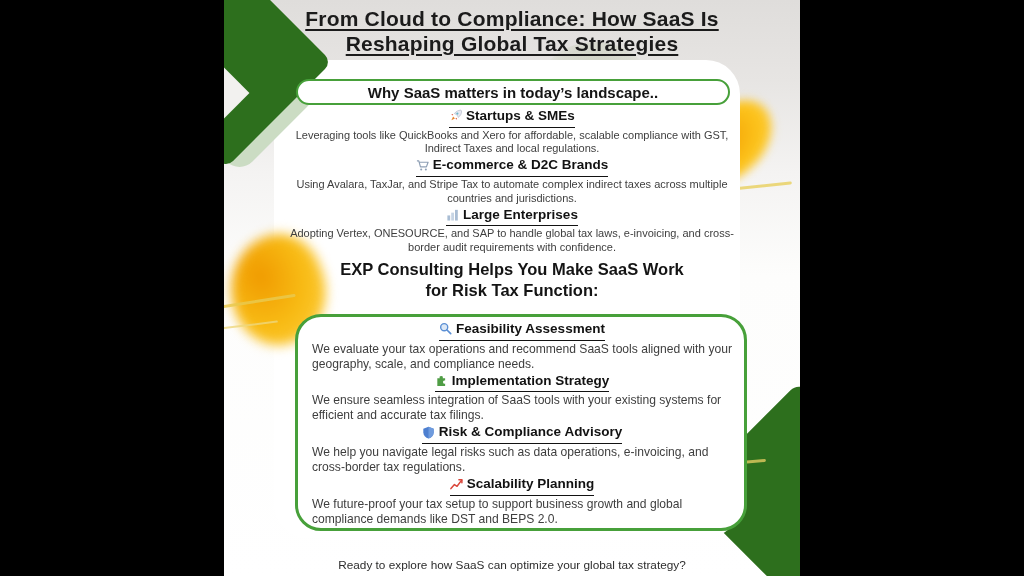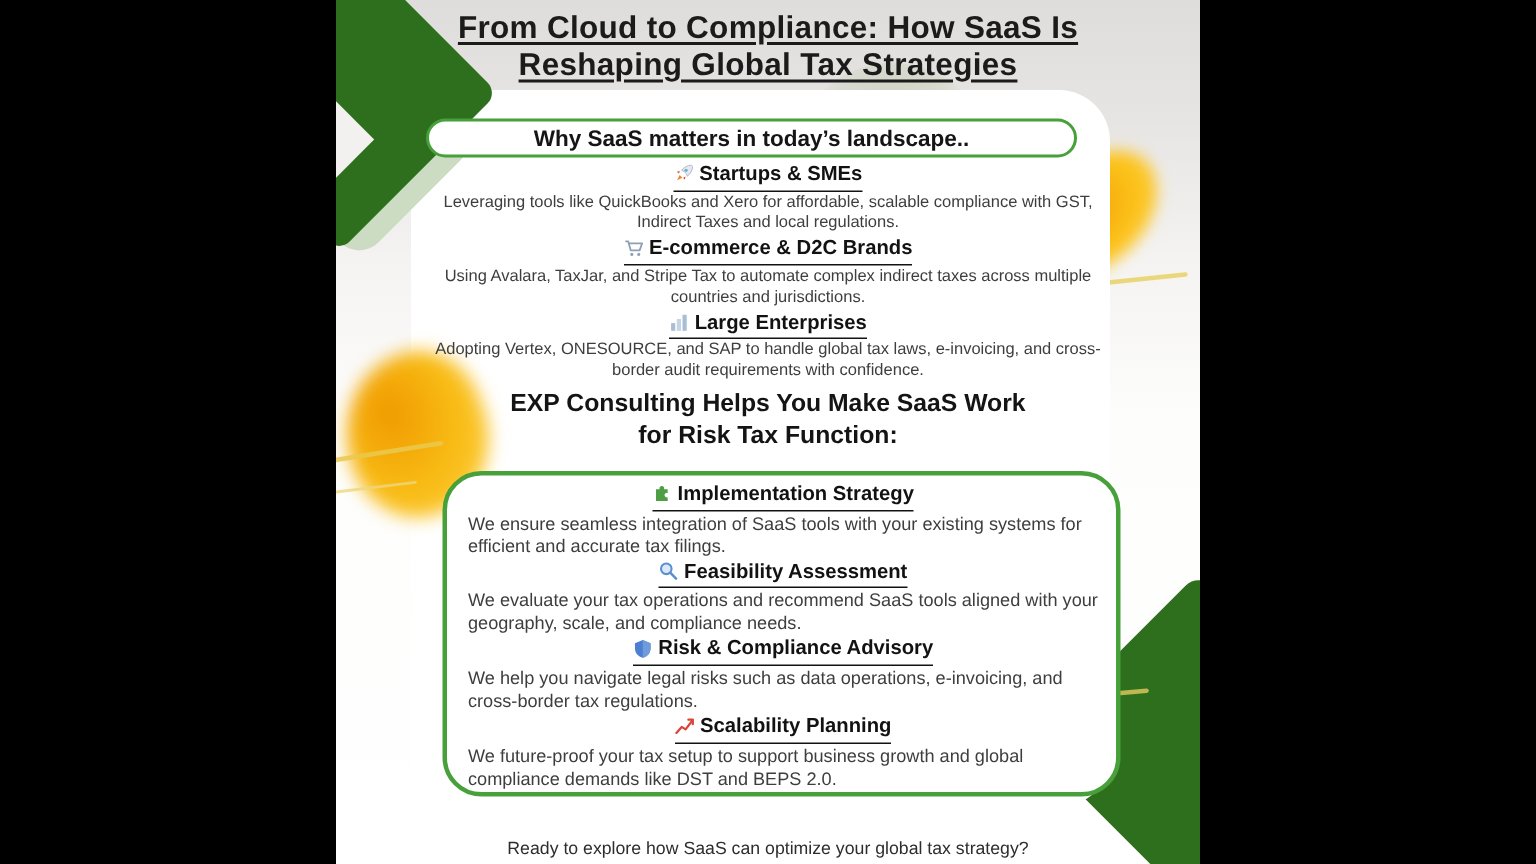--- a/index.html
+++ b/index.html
@@ -41,21 +41,21 @@
                transform:rotate(-5deg); z-index:3; opacity:.75; }
 
   .card { position:absolute; left:50px; top:60px; width:466px; height:478px; background:#fff;
           border-radius:34px; z-index:2; }
 
   
   .content { position:absolute; inset:0; z-index:5; }
   .title { position:absolute; left:0; right:0; top:7px; text-align:center;
            font-size:21px; font-weight:bold; color:#1b1b1b; line-height:1.18; letter-spacing:.2px; }
   .title span { text-decoration:underline; text-underline-offset:3px; }
-  .pill { position:absolute; left:60px; top:79px; width:434px; height:26px; background:#fff;
+  .pill { position:absolute; left:72px; top:79px; width:434px; height:26px; background:#fff;
           border:2.5px solid #47a03a; border-radius:15px; display:flex; align-items:center;
           justify-content:center; font-weight:bold; font-size:15px; color:#151515; }
   .audience { position:absolute; left:54px; top:108px; width:468px; text-align:center; }
   .sec-head { display:inline-flex; align-items:center; gap:4px; font-size:13.5px; font-weight:bold;
               color:#121212; border-bottom:1.8px solid #121212; padding-bottom:3px; line-height:1.15; }
   .sec-body { font-size:11px; color:#3e3e3e; line-height:1.27; margin-top:1px; margin-bottom:1px; }
   .icon { width:13px; height:13px; display:inline-block; flex:0 0 auto; }
 
   .mid-heading { position:absolute; left:0; right:0; top:259px; text-align:center;
                  font-size:16.5px; font-weight:bold; color:#141414; line-height:1.27; }
@@ -143,36 +143,36 @@
       <div class="mid-heading">
         <span>EXP Consulting Helps You Make SaaS Work</span><br>
         <span>for Risk Tax Function:</span>
       </div>
 
       <div class="services-box">
 
         <div class="svc">
           <span class="sec-head">
             <svg class="icon" viewBox="0 0 14 14">
-              <path fill="#4f9d45" d="M2.5 4.5h2.6a1.7 1.7 0 1 1 3.2 0h2.6v2.6a1.7 1.7 0 1 0 0 3.2v2.6H2.5z"></path>
-            </svg>
-            <span>Implementation Strategy</span>
-          </span>
-          <div class="sec-body">We ensure seamless integration of SaaS tools with your existing systems for efficient and accurate tax filings.</div>
-        </div>
-
-        <div class="svc">
-          <span class="sec-head">
-            <svg class="icon" viewBox="0 0 14 14">
               <circle cx="5.6" cy="5.6" r="3.8" fill="#dce8f6" stroke="#5b8fd4" stroke-width="1.5"></circle>
               <line x1="8.6" y1="8.6" x2="12.6" y2="12.6" stroke="#5b8fd4" stroke-width="1.8" stroke-linecap="round"></line>
             </svg>
             <span>Feasibility Assessment</span>
           </span>
           <div class="sec-body">We evaluate your tax operations and recommend SaaS tools aligned with your geography, scale, and compliance needs.</div>
+        </div>
+
+        <div class="svc">
+          <span class="sec-head">
+            <svg class="icon" viewBox="0 0 14 14">
+              <path fill="#4f9d45" d="M2.5 4.5h2.6a1.7 1.7 0 1 1 3.2 0h2.6v2.6a1.7 1.7 0 1 0 0 3.2v2.6H2.5z"></path>
+            </svg>
+            <span>Implementation Strategy</span>
+          </span>
+          <div class="sec-body">We ensure seamless integration of SaaS tools with your existing systems for efficient and accurate tax filings.</div>
         </div>
 
         <div class="svc">
           <span class="sec-head">
             <svg class="icon" viewBox="0 0 14 14">
               <path d="M7 .8 12.6 3v3.6c0 3.7-2.4 5.8-5.6 6.8C3.8 12.4 1.4 10.3 1.4 6.6V3z" fill="#4d7fd0"></path>
               <path d="M7 .8 12.6 3v3.6c0 3.7-2.4 5.8-5.6 6.8z" fill="#6f9bdd"></path>
             </svg>
             <span>Risk &amp; Compliance Advisory</span>
           </span>

